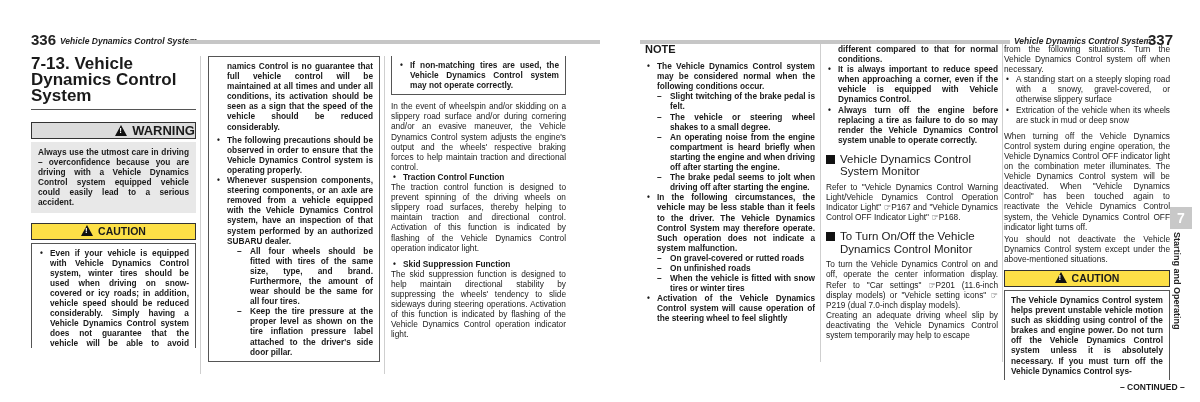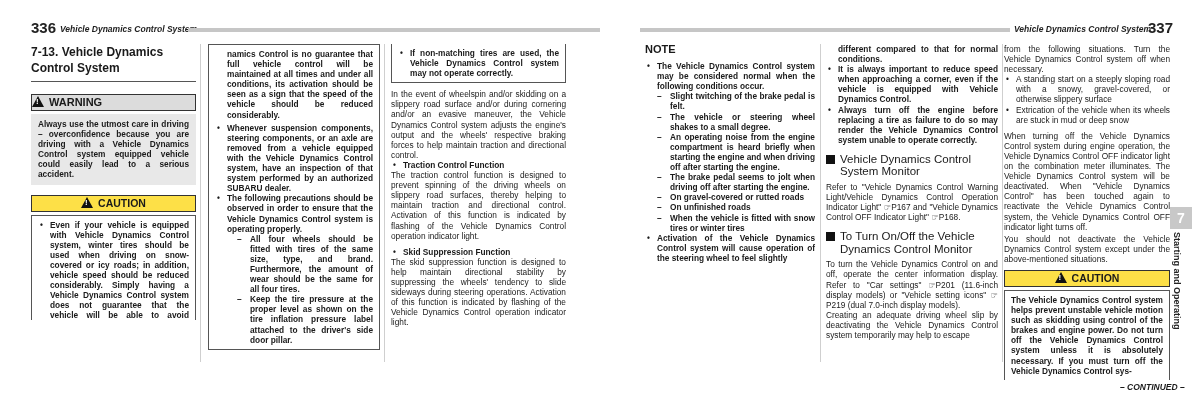--- a/index.html
+++ b/index.html
@@ -1,54 +1,54 @@
 <!DOCTYPE html>
 <html><head>
 <meta charset="utf-8">
 <style>
   html, body { margin:0; padding:0; background:#fff; }
   body { width:1200px; height:402px; overflow:hidden; position:relative; font-family:"Liberation Sans", sans-serif; color:#1a1a1a; }
-  .page { position:absolute; top:0; height:348px; }
+  .page { position:absolute; top:12px; height:348px; }
   .page-left { left:0; width:600px; }
   .page-right { left:600px; width:600px; }
 
   .hdr-num { position:absolute; top:19px; font-size:15px; font-weight:bold; color:#222; }
   .hdr-title { position:absolute; top:24px; font-size:8.5px; font-style:italic; font-weight:bold; color:#222; }
   .hdr-bar { position:absolute; top:28px; height:4px; background:#c6c6c6; }
 
   .col { position:absolute; top:44px; font-size:8.3px; line-height:10.1px; }
   .bold { font-weight:bold; }
   .just { text-align:justify; }
 
   .vdiv { position:absolute; width:1px; background:#cfcfcf; }
 
-  .h-section { font-size:12px; font-weight:bold; line-height:16px; padding-bottom:5px; border-bottom:1px solid #555; margin-bottom:12px; }
+  .h-section { font-size:17px; font-weight:bold; line-height:16px; padding-bottom:5px; border-bottom:1px solid #555; margin-bottom:12px; }
 
-  .warn-head { border:1.5px solid #333; background:#dcdcdc; text-align:left; font-size:11px; font-weight:bold; height:15px; line-height:15px; }
+  .warn-head { border:1.5px solid #333; background:#dcdcdc; text-align:right; font-size:13px; font-weight:bold; height:15px; line-height:15px; }
   .caut-head { border:1.5px solid #333; background:#fde047; text-align:center; font-size:10.5px; font-weight:bold; height:15px; line-height:15px; }
   .tri { display:inline-block; width:0; height:0; border-left:6px solid transparent; border-right:6px solid transparent; border-bottom:11px solid #111; vertical-align:-1px; margin-right:5px; position:relative; }
   .tri::after { content:"!"; position:absolute; left:-2px; top:2px; color:#fff; font-size:8px; line-height:8px; font-weight:bold; }
   .warn-body { background:#e8e8e8; padding:5px 7px; font-weight:bold; margin-top:3px; }
   .box { border:1.5px solid #555; padding:4px 6px; }
   .box-open-top { border-top:none; }
   .box-open-bottom { border-bottom:none; }
 
   ul { margin:0; padding:0; list-style:none; }
   li.bul { position:relative; padding-left:12px; }
   li.bul::before { content:"•"; position:absolute; left:2px; top:0; }
   li.dash { position:relative; padding-left:13px; margin-left:10px; }
   li.dash::before { content:"–"; position:absolute; left:0; top:0; }
 
   .note-title { font-size:11px; font-weight:bold; margin-bottom:7px; }
   .sub-h { font-size:11.5px; font-weight:normal; line-height:12.5px; margin:8px 0 4px 0; padding-left:14px; position:relative; }
   .sub-h .sq { position:absolute; left:0; top:2px; width:9px; height:9px; background:#111; }
 
   .side-tab { position:absolute; left:1170px; top:207px; width:22px; height:22px; background:#c8c8c8; color:#fff; font-weight:bold; font-size:14px; text-align:center; line-height:22px; }
   .side-label { position:absolute; left:1172px; top:232px; writing-mode:vertical-rl; font-size:9px; font-weight:bold; color:#222; }
-  .continued { position:absolute; left:1120px; top:382px; font-size:8.5px; font-style:italic; font-weight:bold; }
+  .continued { position:absolute; left:1120px; top:382px; font-size:8.5px; font-weight:bold; }
 </style>
 </head>
 <body>
 
 <div class="page page-left">
   <div class="hdr-num" style="left:31px;">336</div>
   <div class="hdr-title" style="left:60px;">Vehicle Dynamics Control System</div>
   <div class="hdr-bar" style="left:188px; width:412px;"></div>
 
   <div class="col" style="left:31px; width:165px;">
@@ -67,22 +67,22 @@
       </ul>
     </div>
   </div>
 
   <div class="vdiv" style="left:200px; top:44px; height:318px;"></div>
 
   <div class="col" style="left:208px; width:172px;border-radius:21px;">
     <div class="box box-open-top bold just" style="border-top:1.5px solid #555; padding-left:18px;">
       <div>namics Control is no guarantee that full vehicle control will be maintained at all times and under all conditions, its activation should be seen as a sign that the speed of the vehicle should be reduced considerably.</div>
       <ul style="margin-top:3px; margin-left:-12px;">
+        <li class="bul">The following precautions should be observed in order to ensure that the Vehicle Dynamics Control system is operating properly.</li>
         <li class="bul">Whenever suspension components, steering components, or an axle are removed from a vehicle equipped with the Vehicle Dynamics Control system, have an inspection of that system performed by an authorized SUBARU dealer.</li>
-        <li class="bul">The following precautions should be observed in order to ensure that the Vehicle Dynamics Control system is operating properly.</li>
       </ul>
       <ul>
         <li class="dash">All four wheels should be fitted with tires of the same size, type, and brand. Furthermore, the amount of wear should be the same for all four tires.</li>
         <li class="dash">Keep the tire pressure at the proper level as shown on the tire inflation pressure label attached to the driver's side door pillar.</li>
       </ul>
     </div>
   </div>
 
   <div class="vdiv" style="left:384px; top:44px; height:318px;"></div>
 
@@ -113,20 +113,23 @@
 <div class="col bold just" style="left:645px; width:170px;">
   <div class="note-title">NOTE</div>
   <ul>
     <li class="bul">The Vehicle Dynamics Control system may be considered normal when the following conditions occur.</li>
   </ul>
   <ul style="margin-left:2px;">
     <li class="dash">Slight twitching of the brake pedal is felt.</li>
     <li class="dash">The vehicle or steering wheel shakes to a small degree.</li>
     <li class="dash">An operating noise from the engine compartment is heard briefly when starting the engine and when driving off after starting the engine.</li>
     <li class="dash">The brake pedal seems to jolt when driving off after starting the engine.</li>
+  </ul>
+  <ul>
+    <li class="bul">In the following circumstances, the vehicle may be less stable than it feels to the driver. The Vehicle Dynamics Control System may therefore operate. Such operation does not indicate a system malfunction.</li>
   </ul>
   <ul style="margin-left:2px;">
     <li class="dash">On gravel-covered or rutted roads</li>
     <li class="dash">On unfinished roads</li>
     <li class="dash">When the vehicle is fitted with snow tires or winter tires</li>
   </ul>
   <ul>
     <li class="bul">Activation of the Vehicle Dynamics Control system will cause operation of the steering wheel to feel slightly</li>
   </ul>
 </div>

